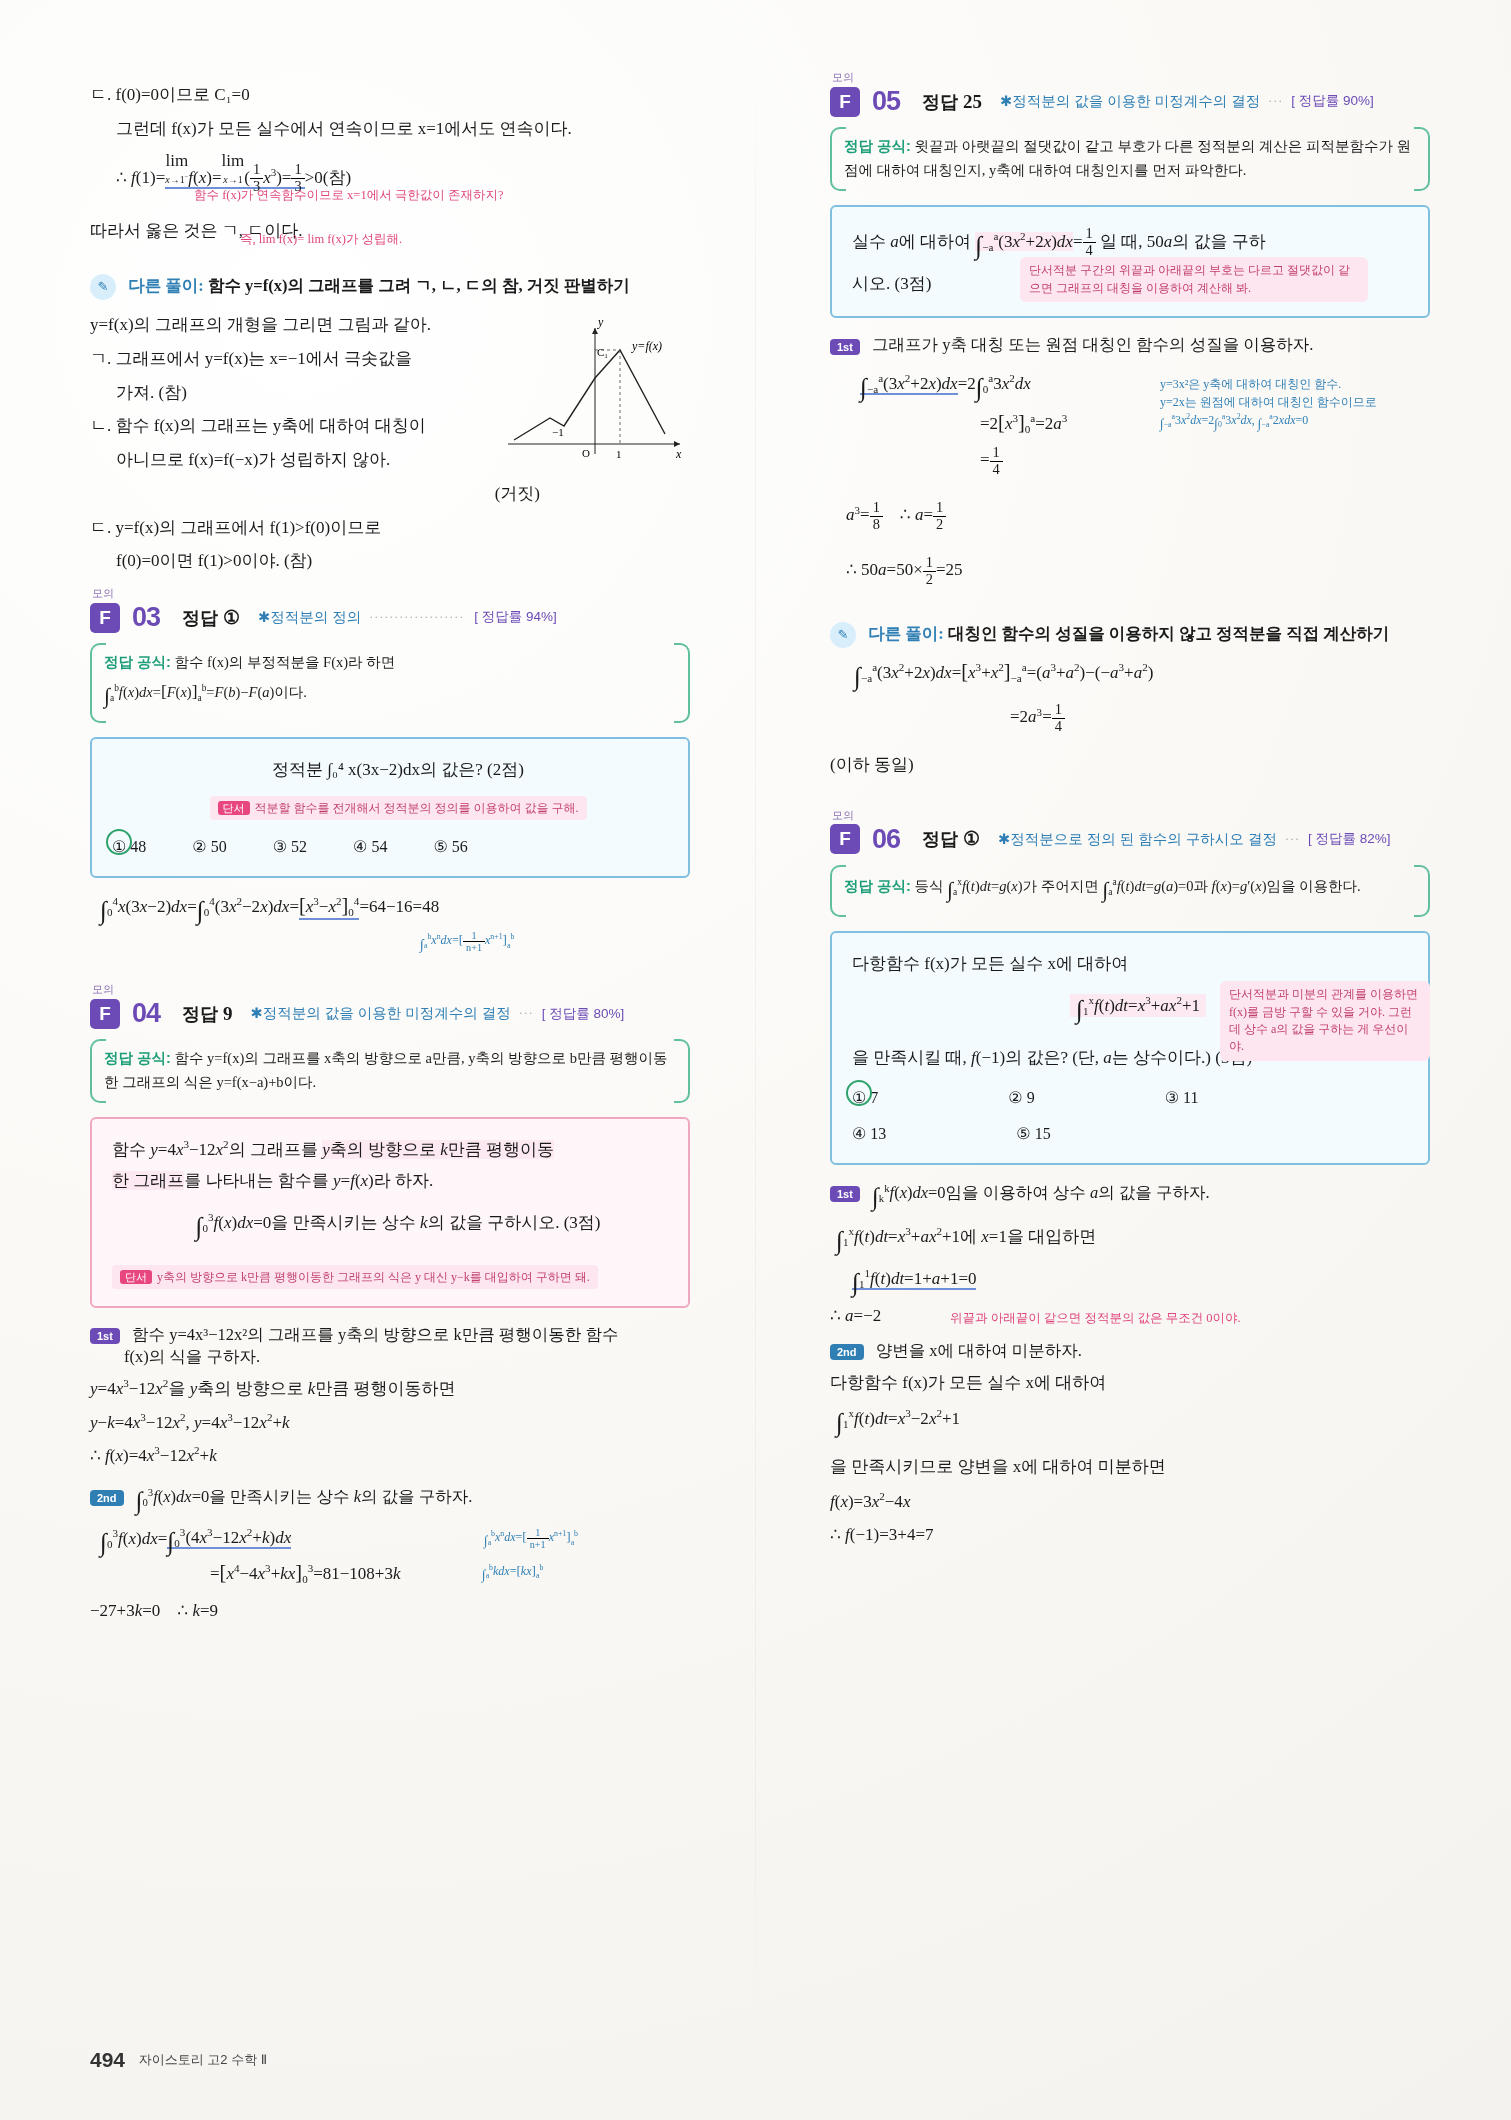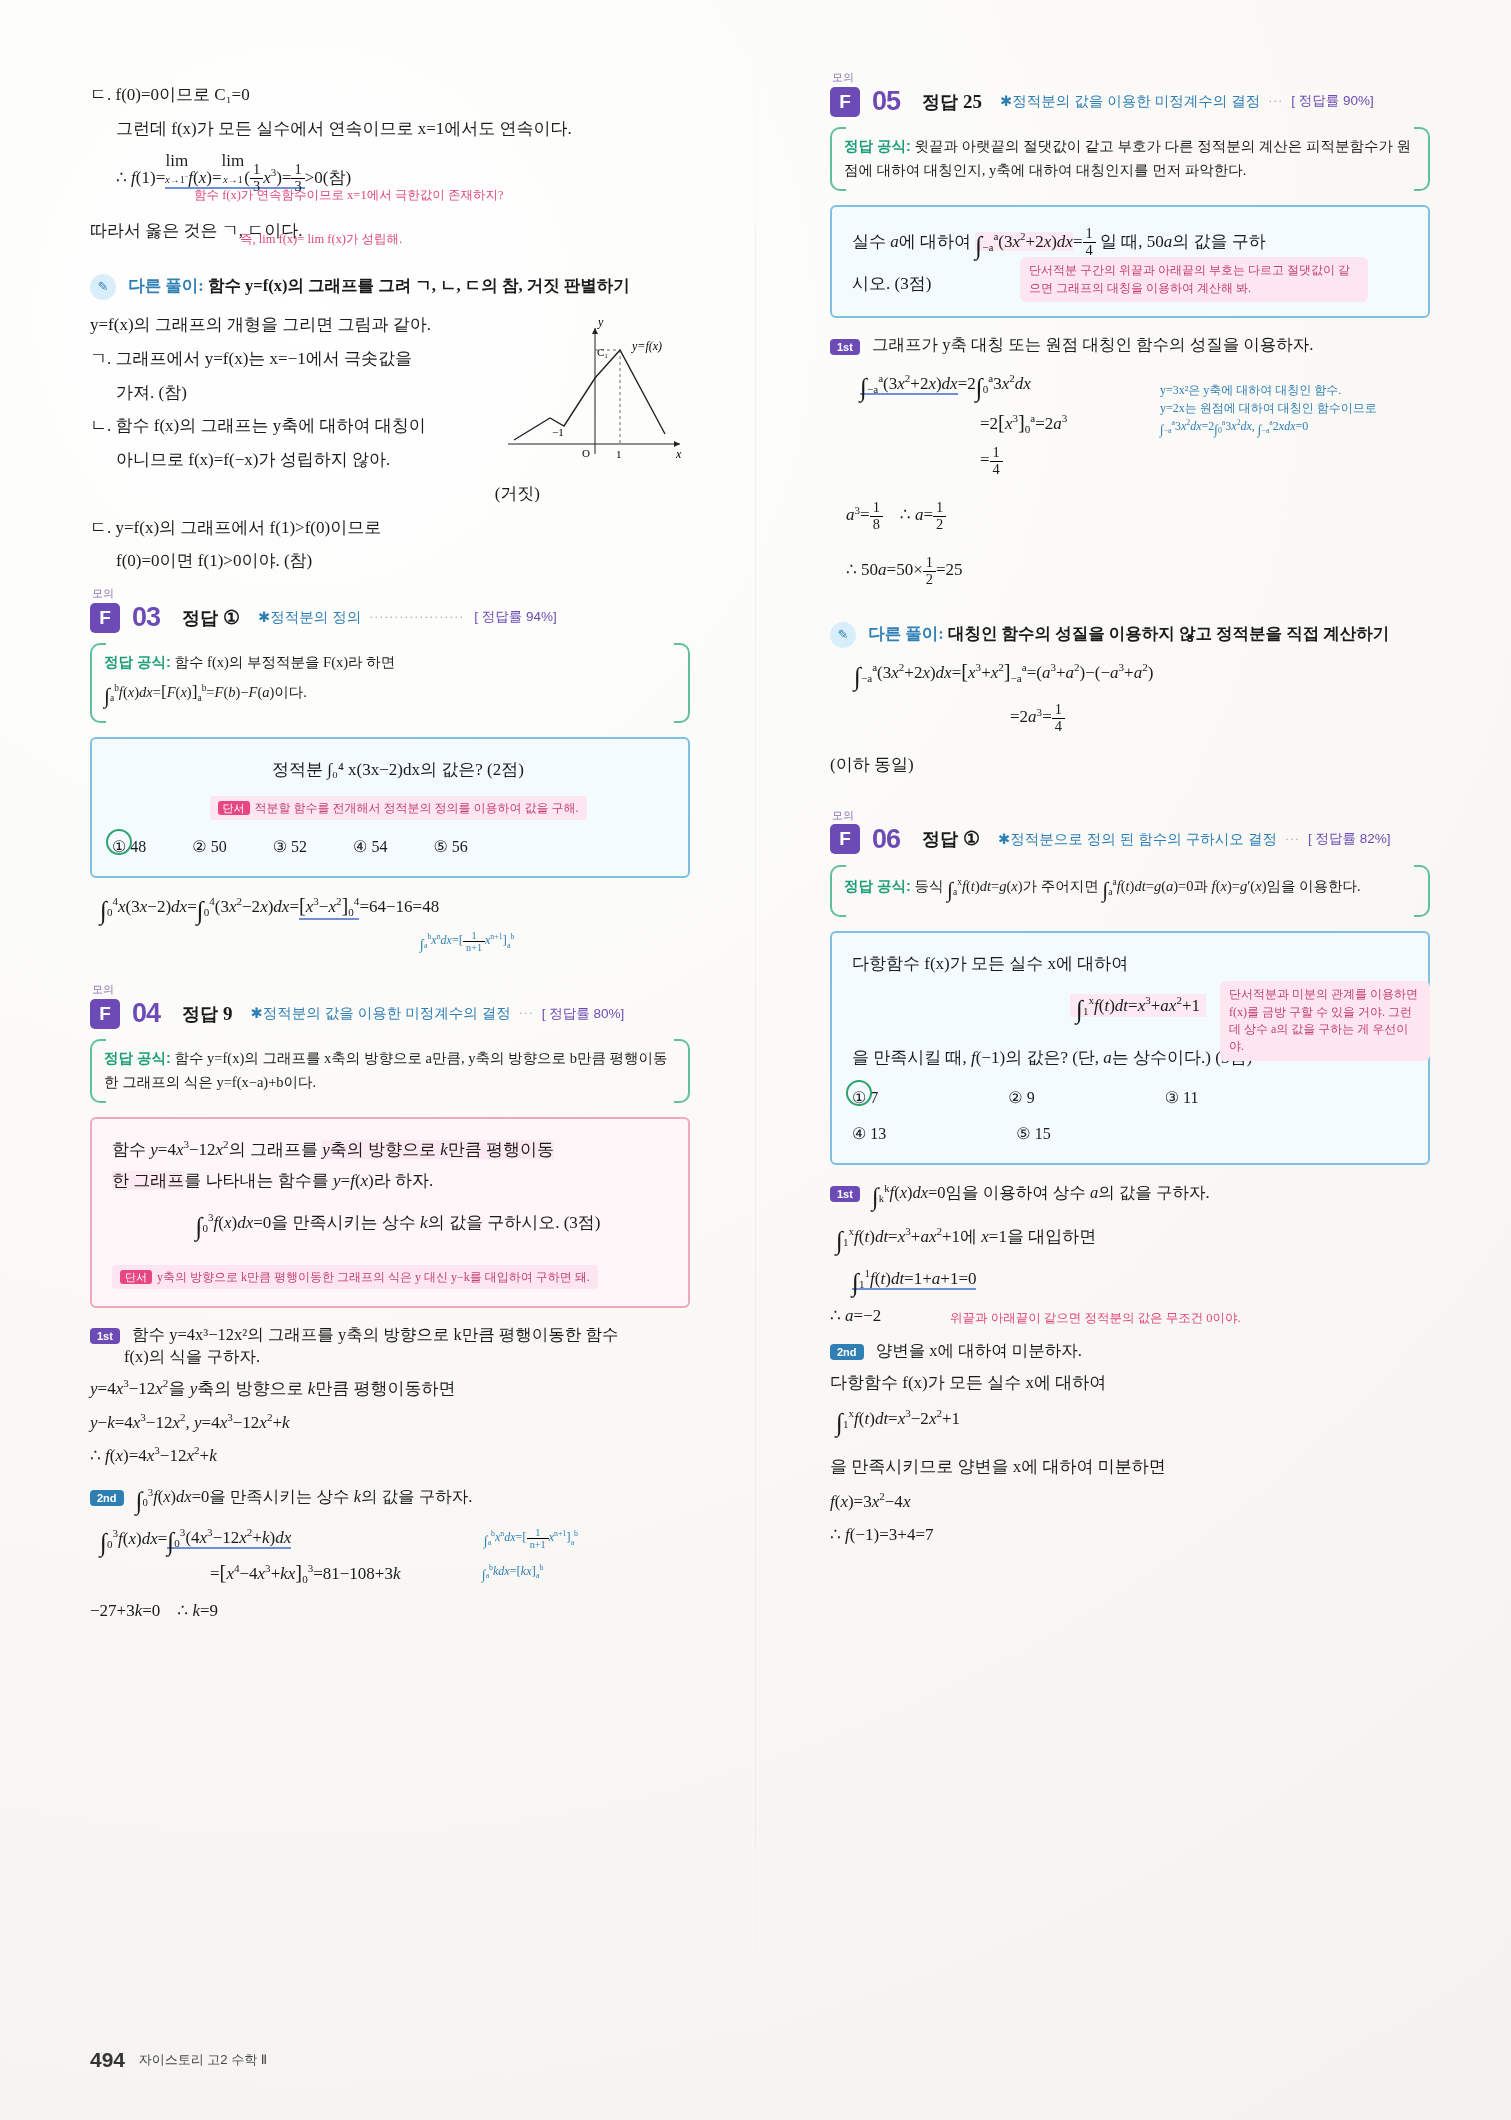--- a/index.html
+++ b/index.html
@@ -355,21 +355,21 @@
 
     <div class="step-line">
       <span class="step">1st</span>
       <span>그래프가 y축 대칭 또는 원점 대칭인 함수의 성질을 이용하자.</span>
     </div>
 
     <div style="position:relative;min-height:190px;">
       <div class="math" style="font-size:17px;margin:16px 0 0 30px;">
         <span class="uline-blue2"><span class="intg">∫</span><sub>−a</sub><sup>a</sup>(3<span class="it">x</span><sup>2</sup>+2<span class="it">x</span>)<span class="it">dx</span></span>=2<span class="intg">∫</span><sub>0</sub><sup>a</sup>3<span class="it">x</span><sup>2</sup><span class="it">dx</span>
       </div>
-      <div class="note-blue" style="position:absolute;left:330px;top:10px;width:260px;">
+      <div class="note-blue" style="position:absolute;left:330px;top:4px;width:260px;">
         <span>y=3x²은 y축에 대하여 대칭인 함수.</span><br>
         <span>y=2x는 원점에 대하여 대칭인 함수이므로</span><br>
         <span class="math"><span class="intg" style="font-size:1.1em;">∫</span><sub>−a</sub><sup>a</sup>3<span class="it">x</span><sup>2</sup><span class="it">dx</span>=2<span class="intg" style="font-size:1.1em;">∫</span><sub>0</sub><sup>a</sup>3<span class="it">x</span><sup>2</sup><span class="it">dx</span>, <span class="intg" style="font-size:1.1em;">∫</span><sub>−a</sub><sup>a</sup>2<span class="it">x</span><span class="it">dx</span>=0</span>
       </div>
       <div class="math" style="font-size:17px;margin:8px 0 0 150px;">
         =2<span style="font-size:1.2em;">[</span><span class="it">x</span><sup>3</sup><span style="font-size:1.2em;">]</span><sub>0</sub><sup>a</sup>=2<span class="it">a</span><sup>3</sup>
       </div>
       <div class="math" style="font-size:17px;margin:10px 0 0 150px;">
         =<span class="frac"><span class="n">1</span><span class="d">4</span></span>
       </div>

